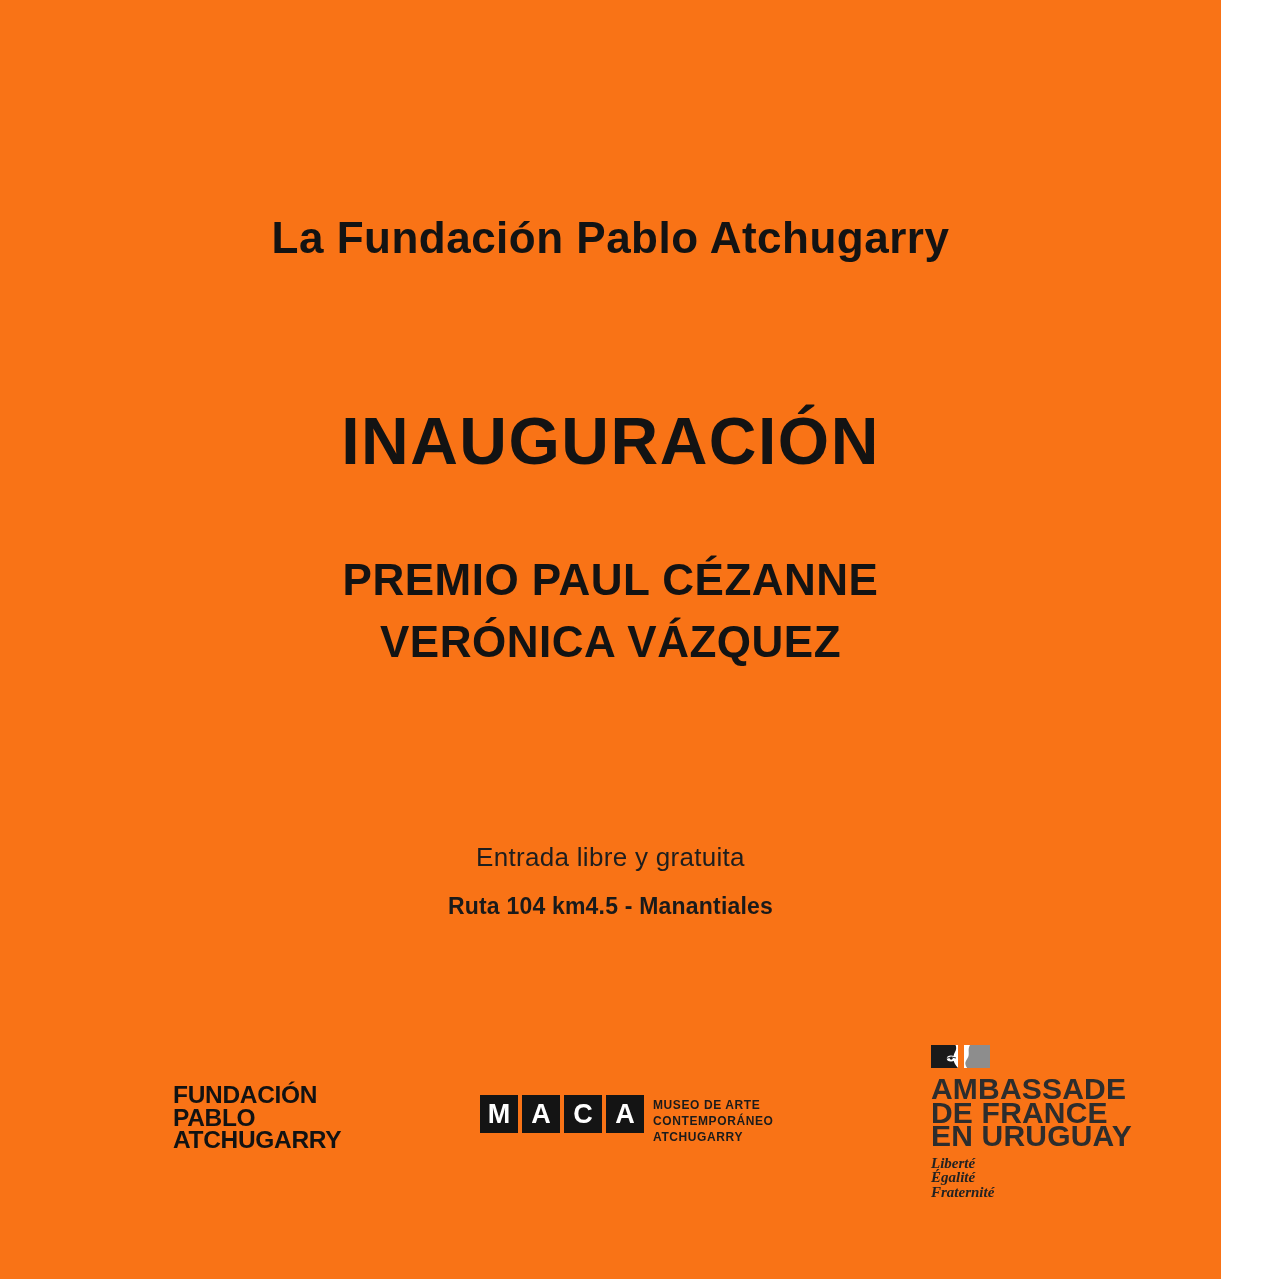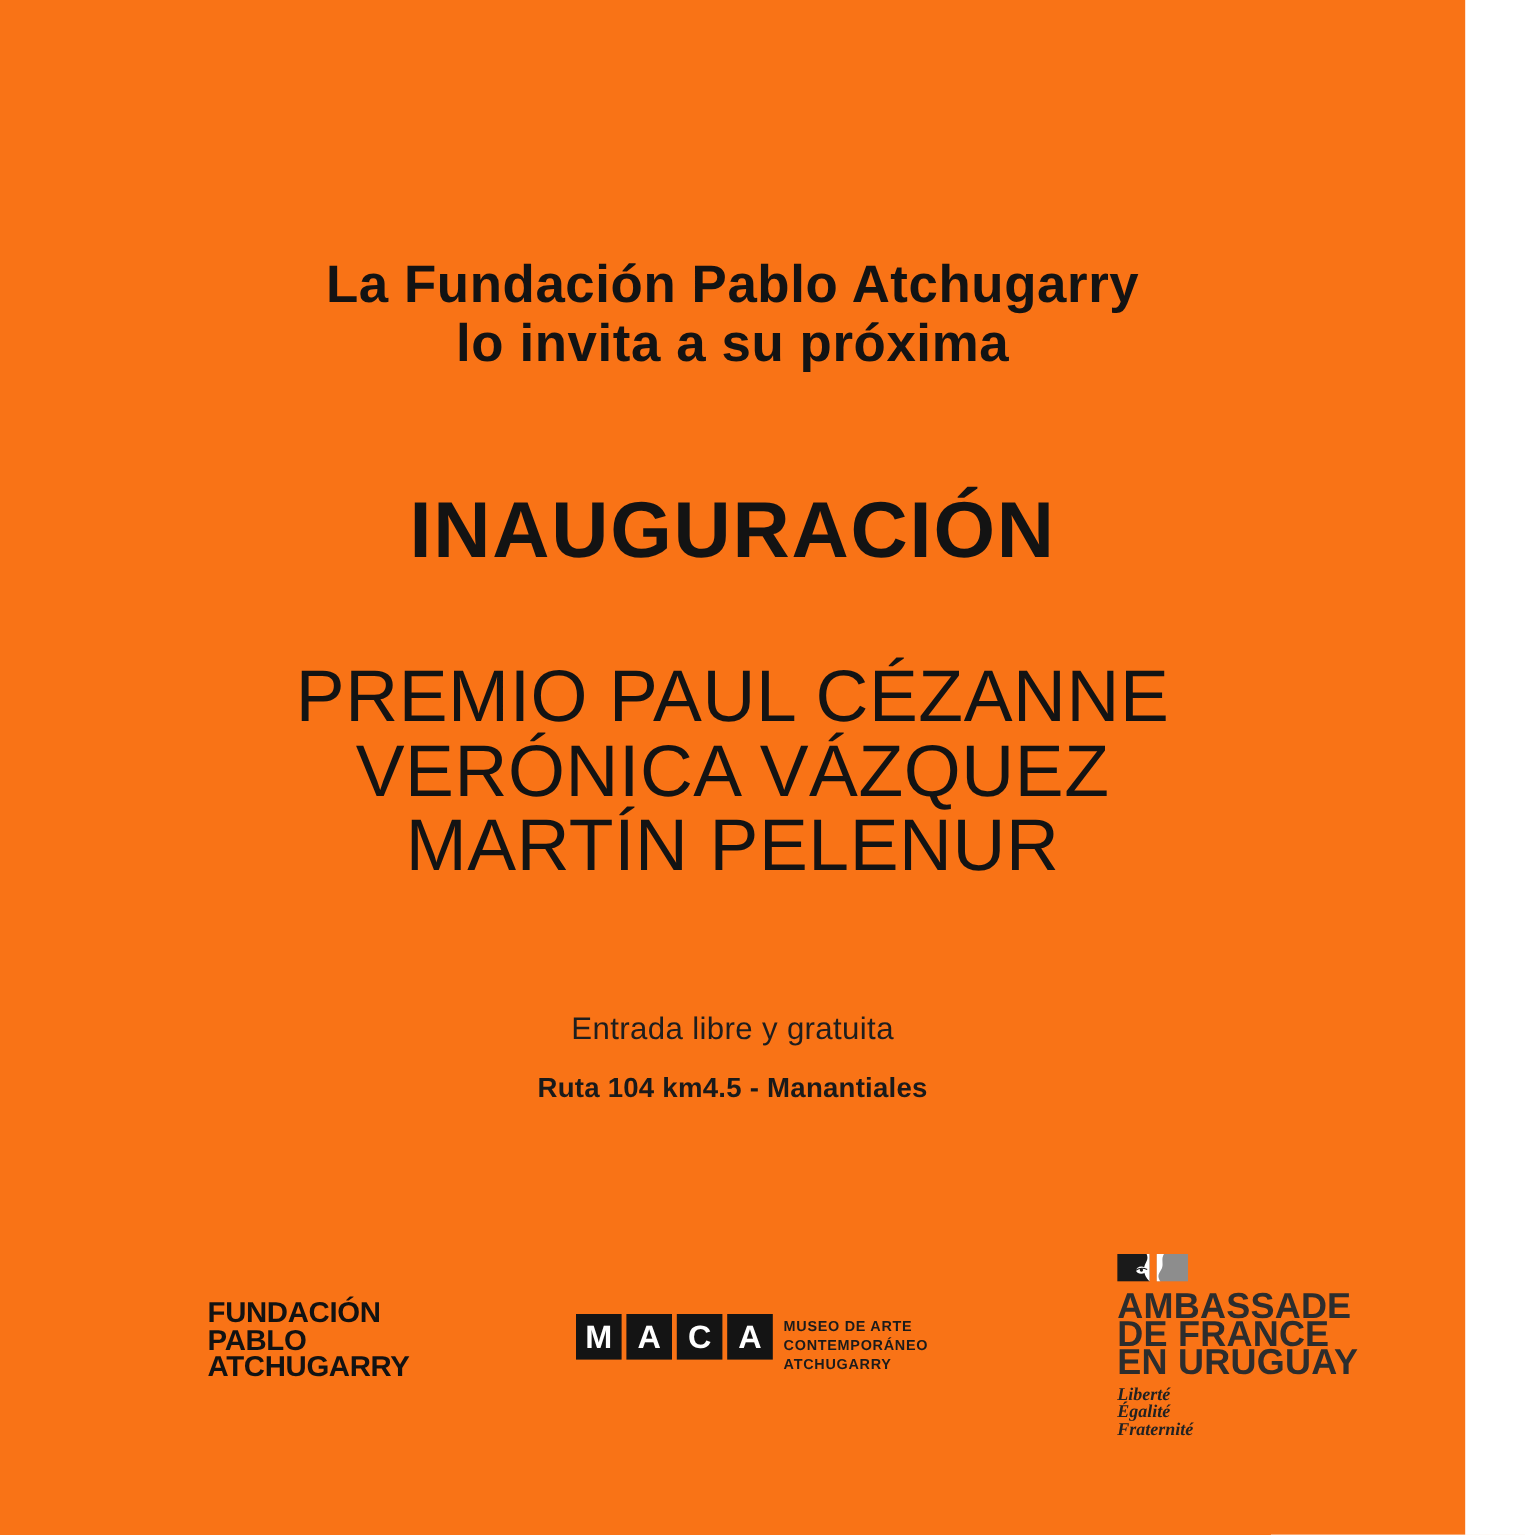--- a/index.html
+++ b/index.html
@@ -25,22 +25,22 @@
   }
   .headline {
     top: 403px;
     font-size: 66px;
     font-weight: 800;
     letter-spacing: 1.5px;
     color: #131313;
   }
   .names {
     top: 549px;
-    font-size: 61px;
-    font-weight: 400;
+    font-size: 44px;
+    font-weight: 700;
     line-height: 62px;
     letter-spacing: 0.5px;
     color: #131313;
   }
   .datetime {
     top: 789px;
     font-size: 40px;
     font-weight: 400;
     letter-spacing: 0.5px;
     color: #1e1e1e;
@@ -125,29 +125,27 @@
     color: #222222;
   }
 </style>
 </head>
 <body>
 
 <div class="canvas">
 
   <div class="centered intro">
     <div>La Fundación Pablo Atchugarry</div>
-    <div>lo invita a su próxima</div>
   </div>
 
   <div class="centered headline">INAUGURACIÓN</div>
 
   <div class="centered names">
     <div>PREMIO PAUL CÉZANNE</div>
     <div>VERÓNICA VÁZQUEZ</div>
-    <div>MARTÍN PELENUR</div>
   </div>
 
   <div class="centered admission">Entrada libre y gratuita</div>
   <div class="centered location">Ruta 104 km4.5 - Manantiales</div>
 
   <div class="fundacion">
     <div>FUNDACIÓN</div>
     <div>PABLO</div>
     <div>ATCHUGARRY</div>
   </div>

